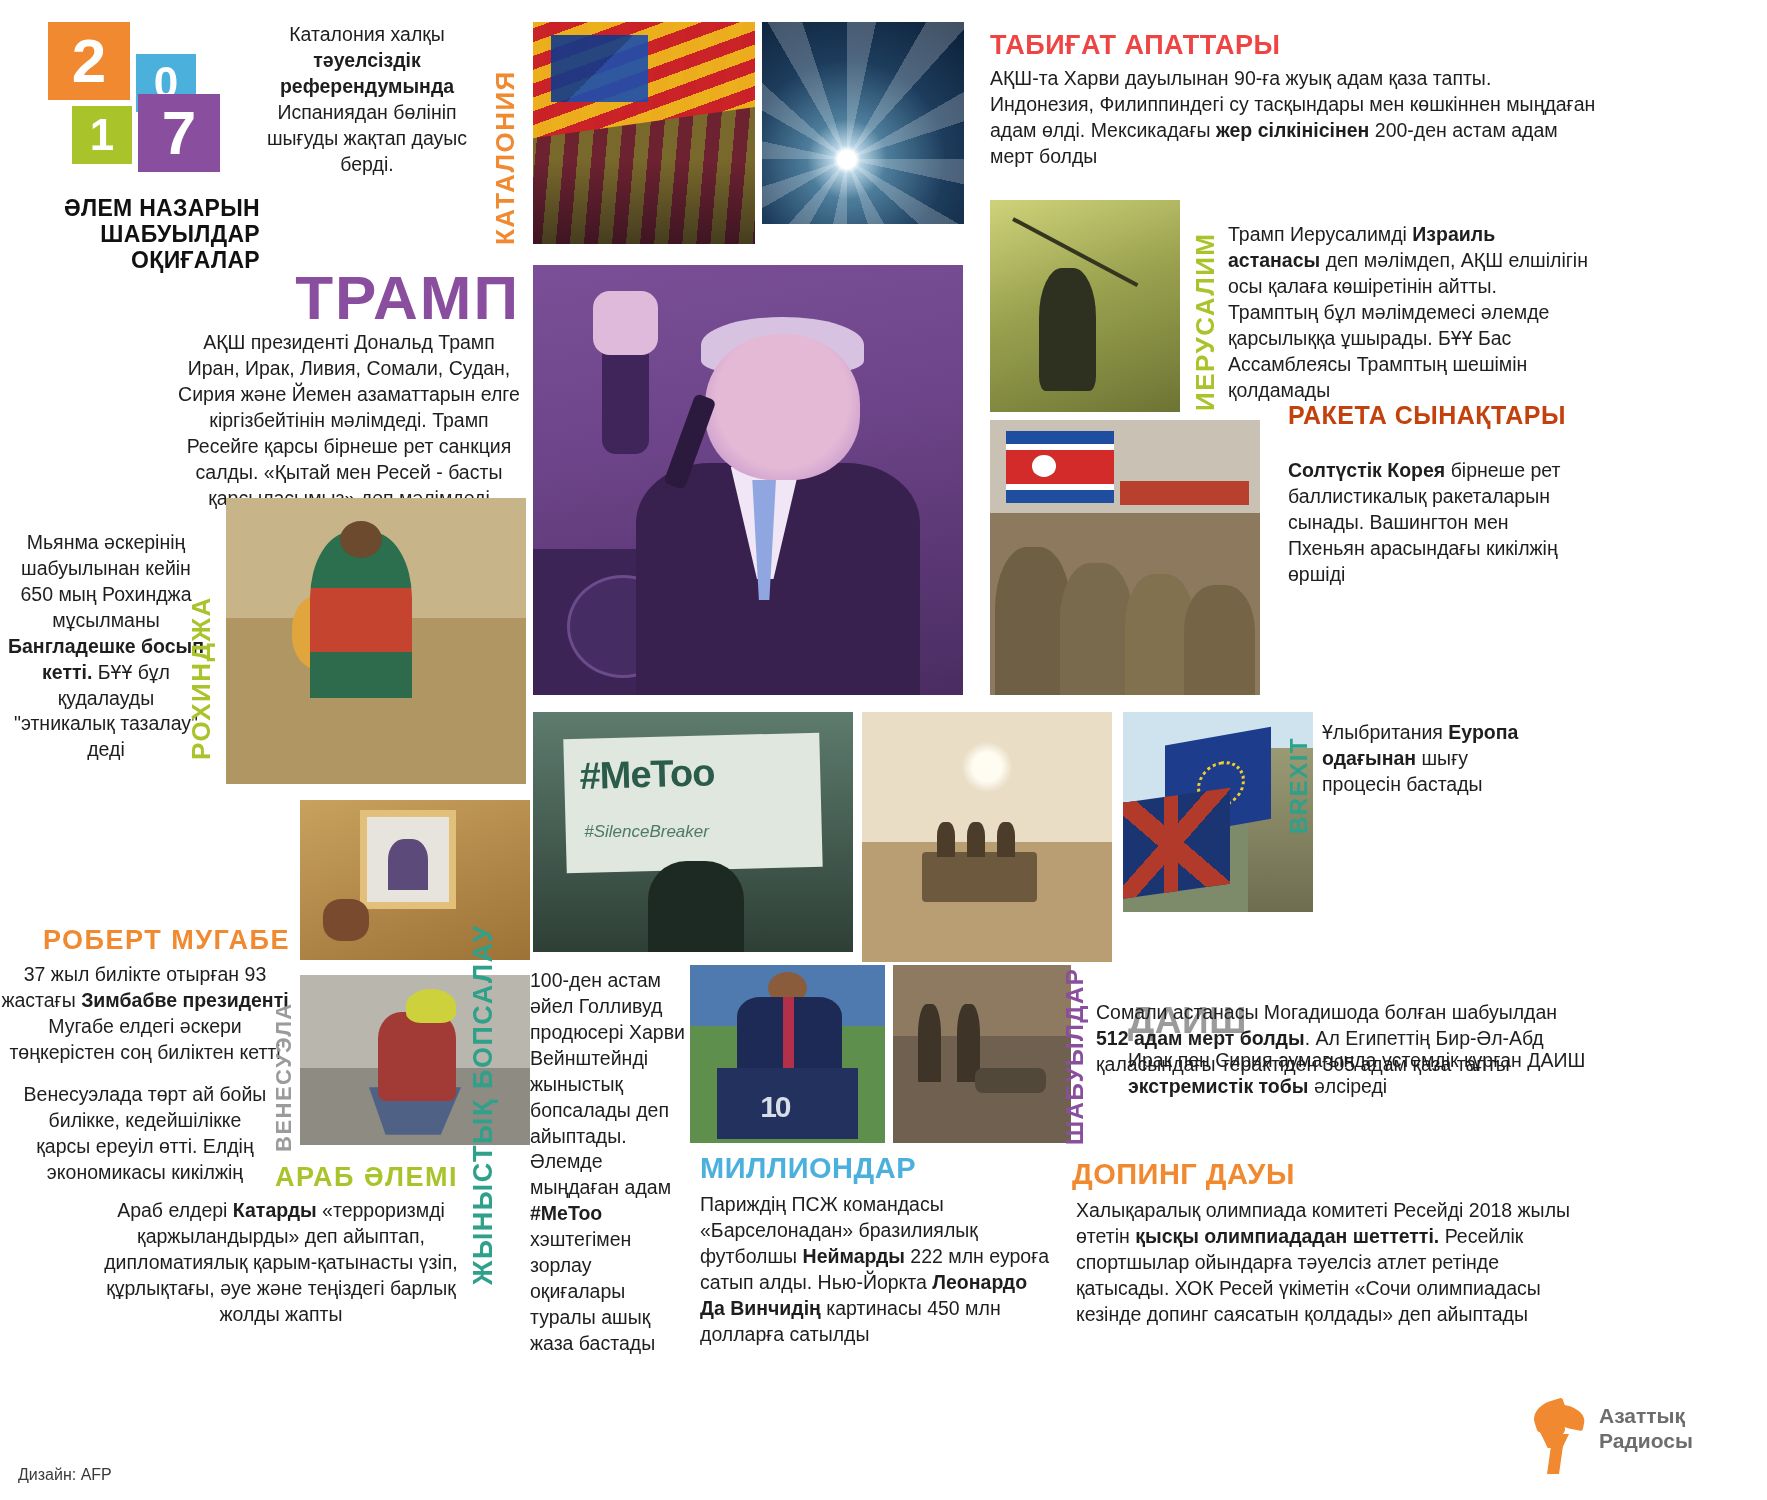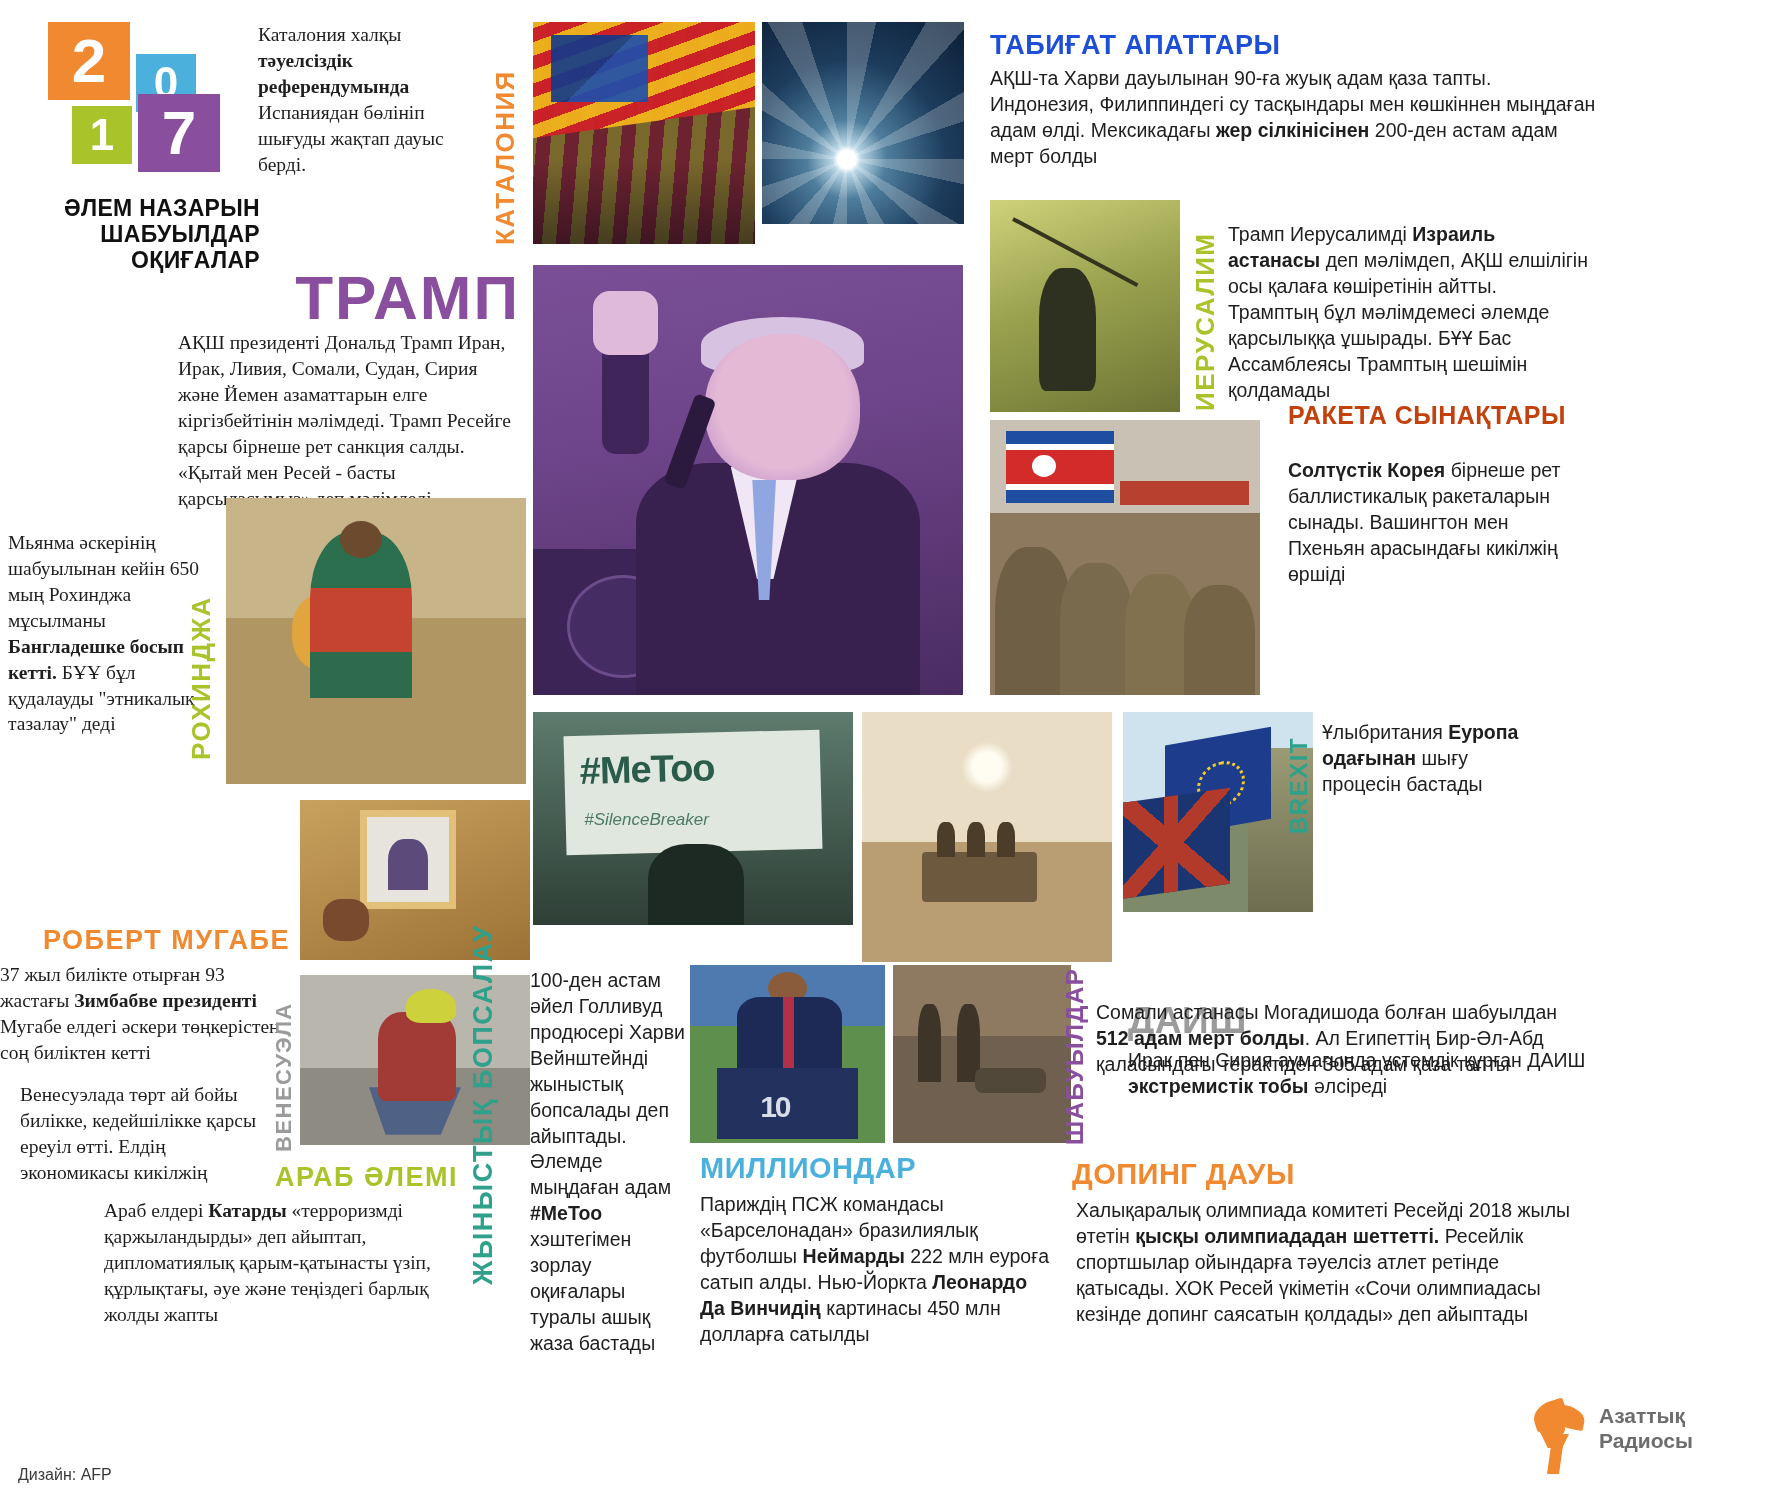--- a/index.html
+++ b/index.html
@@ -25,21 +25,21 @@
   #headline-title {
     left: 10px; top: 196px; width: 250px;
     text-align: right;
     font-size: 23px; font-weight: bold; line-height: 1.12;
     letter-spacing: .3px; color: #111;
   }
 
   
   .body-text { font-size: 19.5px; line-height: 1.33; color: #1e1e1e; }
   .body-text b { font-weight: bold; }
-  .right-align { text-align: left; font-family: Liberation Serif, serif; }
+  .right-align { text-align: center; }
   .heading { font-weight: bold; letter-spacing: .5px; }
 
   
   .vlabel {
     writing-mode: vertical-rl;
     transform: rotate(180deg);
     font-weight: bold;
     letter-spacing: 1.5px;
     font-size: 26px;
     line-height: 1;
@@ -107,21 +107,21 @@
     background:#fff;border-radius:50%;}
   #photo-korea .banner { position:absolute; left:48%; top:22%; width:48%; height:9%; background:#b8402f; }
   #photo-korea .h1,#photo-korea .h2,#photo-korea .h3,#photo-korea .h4 {
     position:absolute; bottom:0; background:#7a6a4d; border-radius:42% 42% 0 0; }
   #photo-korea .h1 { left:2%;  width:28%; height:54%; background:#6f5f44; }
   #photo-korea .h2 { left:26%; width:27%; height:48%; }
   #photo-korea .h3 { left:50%; width:26%; height:44%; background:#82714f; }
   #photo-korea .h4 { left:72%; width:26%; height:40%; background:#756546; }
 
   
-  #photo-metoo { left: 533px; top: 712px; width: 320px; height: 213px;
+  #photo-metoo { left: 533px; top: 712px; width: 320px; height: 240px;
     background: linear-gradient(180deg,#5d7b6e 0%, #2e3f36 100%); }
   #photo-metoo .sign { position:absolute; left:10%; top:10%; width:80%; height:56%;
     background:#dfe7de; transform:rotate(-1.5deg); }
   #photo-metoo .sign::after { content:"#MeToo"; position:absolute; left:6%; top:12%;
     font-size:38px; font-weight:bold; color:#2b5c4b; letter-spacing:-1px; }
   #photo-metoo .sub { position:absolute; left:16%; top:46%; font-size:17px; color:#4d7a64;
     font-style:italic; z-index:4; }
   #photo-metoo .person { position:absolute; left:36%; top:62%; width:30%; height:40%;
     background:#1d2a24; border-radius:40% 40% 0 0; }
 
@@ -233,21 +233,21 @@
 </div>
 <div class="abs" id="headline-title">ӘЛЕМ НАЗАРЫН ШАБУЫЛДАР ОҚИҒАЛАР</div>
 
 <div class="abs body-text right-align" style="left:258px; top:22px; width:218px;">
   <span>Каталония халқы </span><b>тәуелсіздік референдумында</b><span> Испаниядан бөлініп шығуды жақтап дауыс берді.</span>
 </div>
 <div class="abs vlabel" style="left:492px; top:30px; height:215px; color:#f0892f;">КАТАЛОНИЯ</div>
 <div class="photo" id="photo-catalonia"></div>
 
 <div class="photo" id="photo-hurricane"></div>
-<div class="abs heading" style="left:990px; top:30px; font-size:27px; color:#1d4ed8;">ТАБИҒАТ АПАТТАРЫ</div>
+<div class="abs heading" style="left:990px; top:30px; font-size:27px; color:#ef4444;">ТАБИҒАТ АПАТТАРЫ</div>
 <div class="abs body-text" style="left:990px; top:66px; width:610px;">
   <span>АҚШ-та Харви дауылынан 90-ға жуық адам қаза тапты. Индонезия, Филиппиндегі су тасқындары мен көшкіннен мыңдаған адам өлді. Мексикадағы </span><b>жер сілкінісінен</b><span> 200-ден астам адам мерт болды</span>
 </div>
 
 <div class="photo" id="photo-jerusalem"></div>
 <div class="abs vlabel" style="left:1192px; top:203px; height:208px; color:#a9c32b;">ИЕРУСАЛИМ</div>
 <div class="abs body-text" style="left:1228px; top:222px; width:360px;">
   <span>Трамп Иерусалимді </span><b>Израиль астанасы</b><span> деп мәлімдеп, АҚШ елшілігін осы қалаға көшіретінін айтты. Трамптың бұл мәлімдемесі әлемде қарсылыққа ұшырады. БҰҰ Бас Ассамблеясы Трамптың шешімін қолдамады</span>
 </div>
 

